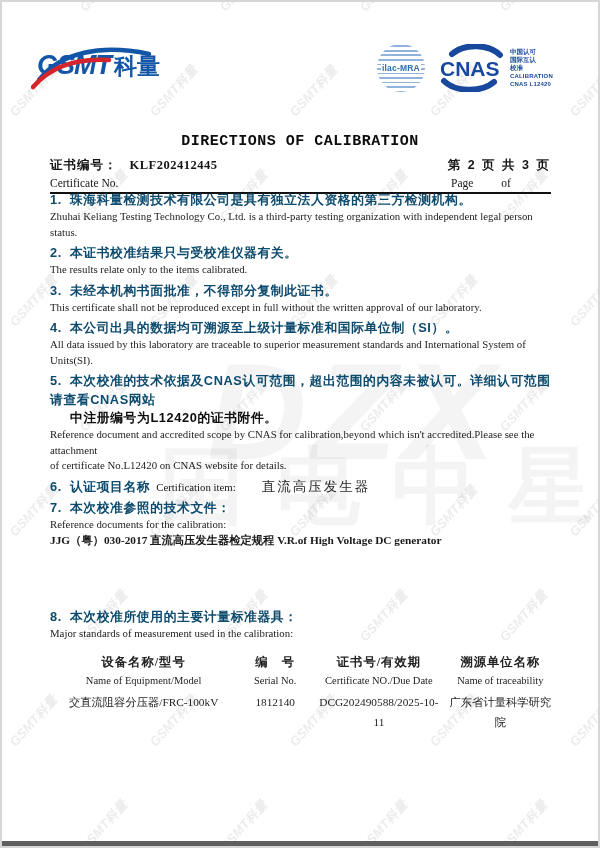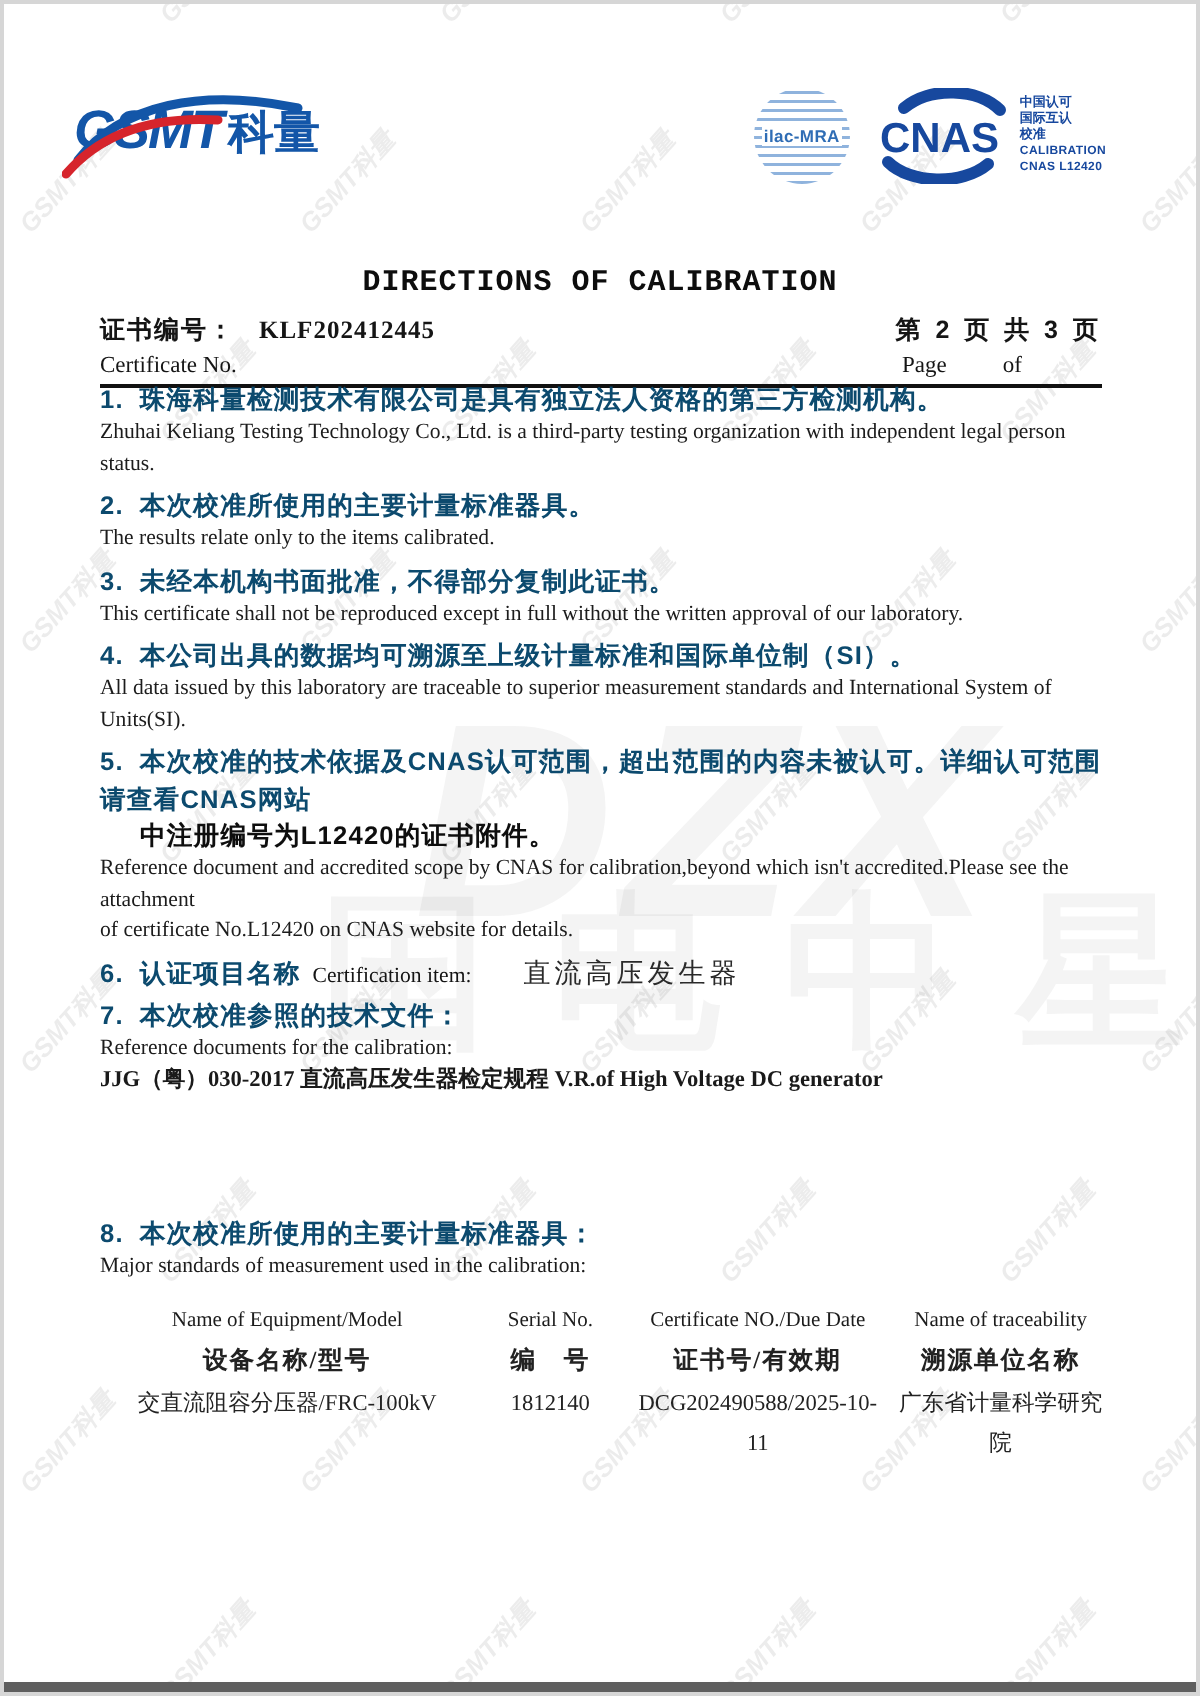--- a/index.html
+++ b/index.html
@@ -192,21 +192,21 @@
     </div>
 
     <div class="body-content">
 
       <div class="item">
         <div class="item-cn"><span class="num">1.</span><span>珠海科量检测技术有限公司是具有独立法人资格的第三方检测机构。</span></div>
         <div class="item-en">Zhuhai Keliang Testing Technology Co., Ltd. is a third-party testing organization with independent legal person status.</div>
       </div>
 
       <div class="item">
-        <div class="item-cn"><span class="num">2.</span><span>本次校准所使用的主要计量标准器具。</span></div>
+        <div class="item-cn"><span class="num">2.</span><span>本证书校准结果只与受校准仪器有关。</span></div>
         <div class="item-en">The results relate only to the items calibrated.</div>
       </div>
 
       <div class="item">
         <div class="item-cn"><span class="num">3.</span><span>未经本机构书面批准，不得部分复制此证书。</span></div>
         <div class="item-en">This certificate shall not be reproduced except in full without the written approval of our laboratory.</div>
       </div>
 
       <div class="item">
         <div class="item-cn"><span class="num">4.</span><span>本公司出具的数据均可溯源至上级计量标准和国际单位制（SI）。</span></div>
@@ -234,30 +234,30 @@
 
       <div class="gap-to-8"></div>
 
       <div class="item">
         <div class="item-cn"><span class="num">8.</span><span>本次校准所使用的主要计量标准器具：</span></div>
         <div class="item-en">Major standards of measurement used in the calibration:</div>
 
         <table class="std-table">
           <tbody>
               <tr>
+            <td class="col-1 th-cn">设备名称/型号</td>
+            <td class="col-2 th-cn">编　号</td>
+            <td class="col-3 th-cn">证书号/有效期</td>
+            <td class="col-4 th-cn">溯源单位名称</td>
+          </tr>
+          <tr>
             <td class="th-en">Name of Equipment/Model</td>
             <td class="th-en">Serial No.</td>
             <td class="th-en">Certificate NO./Due Date</td>
             <td class="th-en">Name of traceability</td>
-          </tr>
-          <tr>
-            <td class="col-1 th-cn">设备名称/型号</td>
-            <td class="col-2 th-cn">编　号</td>
-            <td class="col-3 th-cn">证书号/有效期</td>
-            <td class="col-4 th-cn">溯源单位名称</td>
           </tr>
           <tr>
             <td class="td-val">交直流阻容分压器/FRC-100kV</td>
             <td class="td-val">1812140</td>
             <td class="td-val">DCG202490588/2025-10-11</td>
             <td class="td-val">广东省计量科学研究院</td>
           </tr>
         </tbody>
           </table>
       </div>

